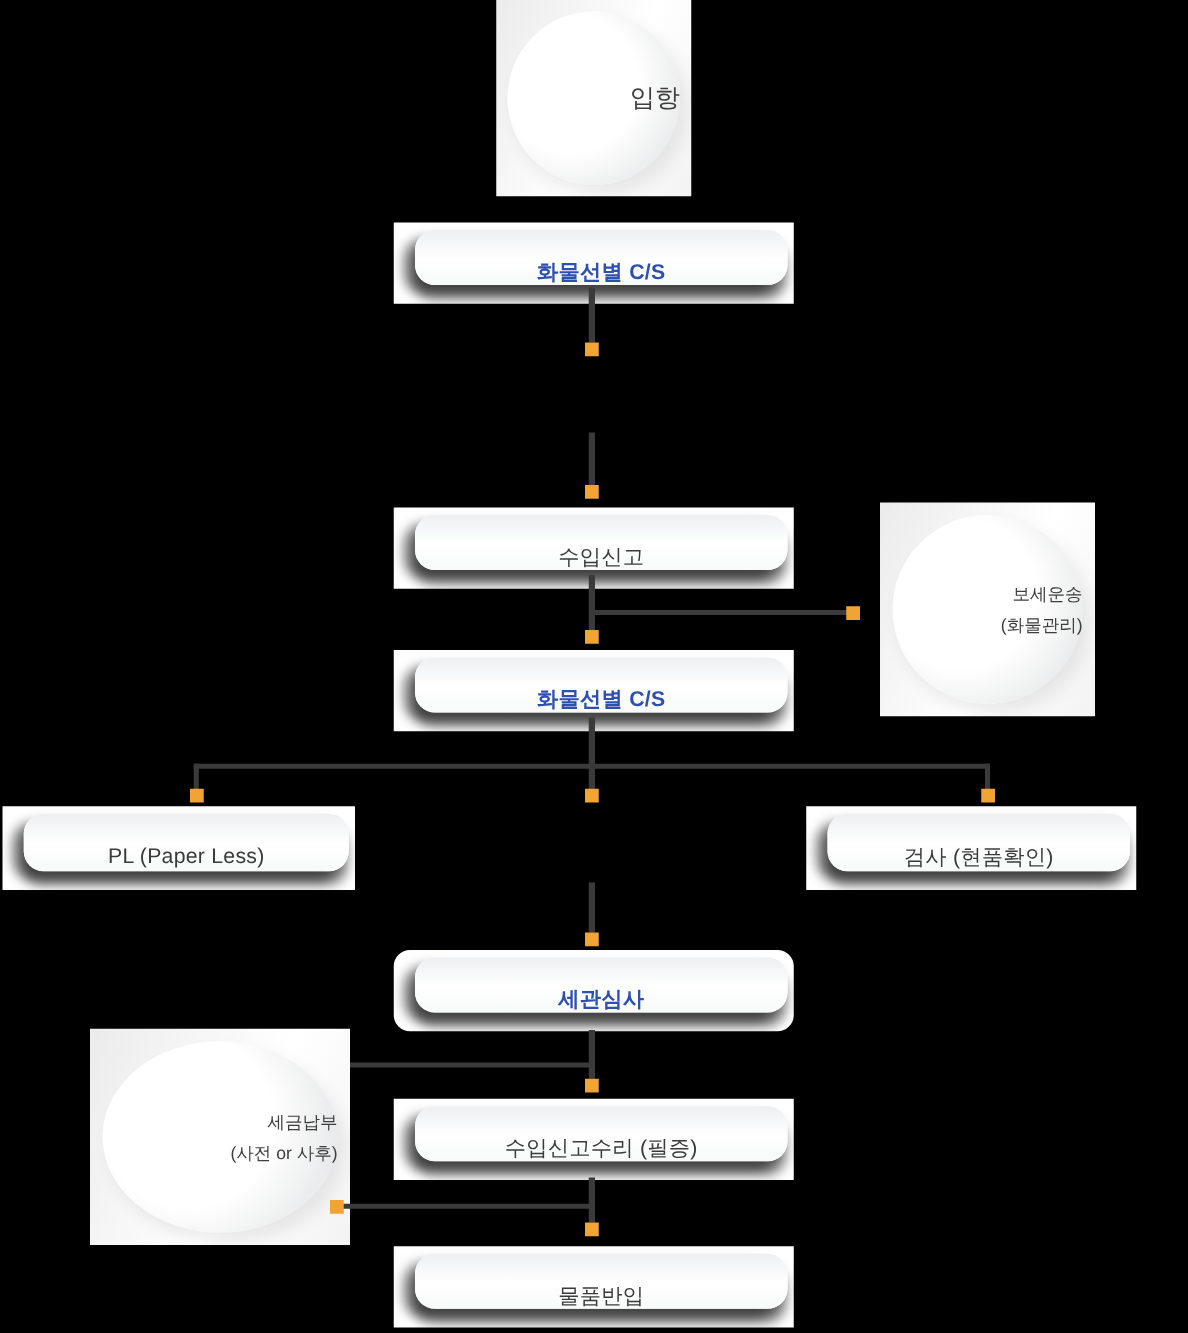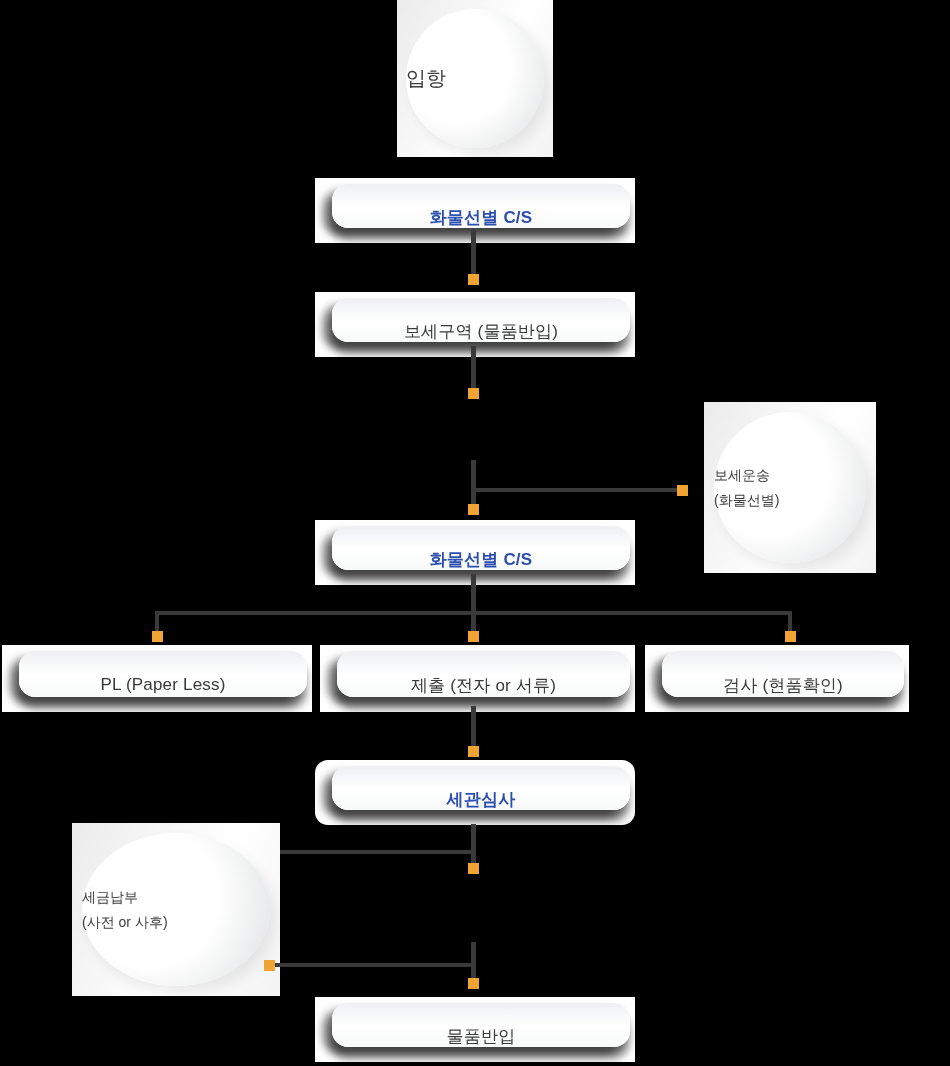--- a/index.html
+++ b/index.html
@@ -21,21 +21,21 @@
   
   .circle-card{
     position:absolute;
     background:linear-gradient(115deg,#ebebeb 0%,#ffffff 58%,#f3f3f3 100%);
   }
   .circle{
     position:absolute;left:10px;top:10px;right:10px;bottom:10px;
     border-radius:50%;
     background:radial-gradient(circle at 36% 42%,#ffffff 46%,#e9eaeb 80%,#dfe0e1 100%);
     box-shadow:6px 8px 14px rgba(0,0,0,0.08);
-    display:flex;flex-direction:column;align-items:flex-start;justify-content:center;
+    display:flex;flex-direction:column;align-items:flex-end;justify-content:center;
   }
   .circle-label{font-size:20px;color:#3d3d3d;}
   .circle-line{font-size:14px;color:#3d3d3d;line-height:25px;white-space:nowrap;}
   
   .vline{position:absolute;width:5px;background:#3a3a3a;}
   .hline{position:absolute;height:4px;background:#3a3a3a;}
   .dot{position:absolute;width:11px;height:11px;background:#f1a433;}
 </style>
 </head>
 <body>
@@ -50,64 +50,59 @@
 
   <div class="node-card" style="left:315px;top:178px;">
     <div class="node-box">
       <span class="node-label blue">화물선별 C/S</span>
     </div>
   </div>
 
   <div class="vline" style="left:471px;top:230px;height:44px;"></div>
   <div class="dot" style="left:468px;top:274px;"></div>
 
-  <div class="node-card" style="left:315px;top:292px;">
-    <div class="node-box">
-      <span class="node-label">보세구역 (물품반입)</span>
-    </div>
-  </div>
 
   <div class="vline" style="left:471px;top:346px;height:42px;"></div>
   <div class="dot" style="left:468px;top:388px;"></div>
 
+  <div class="node-card" style="left:315px;top:406px;">
+    <div class="node-box">
+      <span class="node-label">수입신고</span>
+    </div>
+  </div>
 
   <div class="vline" style="left:471px;top:460px;height:44px;"></div>
   <div class="hline" style="left:476px;top:488px;width:202px;"></div>
   <div class="dot" style="left:677px;top:485px;"></div>
   <div class="dot" style="left:468px;top:504px;"></div>
 
   <div class="circle-card" style="left:704px;top:402px;width:172px;height:171px;">
     <div class="circle">
       <span class="circle-line">보세운송</span>
-      <span class="circle-line">(화물선별)</span>
+      <span class="circle-line">(화물관리)</span>
     </div>
   </div>
 
   <div class="node-card" style="left:315px;top:520px;">
     <div class="node-box">
       <span class="node-label blue">화물선별 C/S</span>
     </div>
   </div>
 
   <div class="vline" style="left:471px;top:574px;height:58px;"></div>
   <div class="hline" style="left:155px;top:611px;width:637px;"></div>
   <div class="vline" style="left:155px;top:611px;height:21px;width:4px;"></div>
   <div class="vline" style="left:788px;top:611px;height:21px;width:4px;"></div>
   <div class="dot" style="left:152px;top:631px;"></div>
   <div class="dot" style="left:468px;top:631px;"></div>
   <div class="dot" style="left:785px;top:631px;"></div>
 
-  <div class="node-card" style="left:2px;top:645px;width:310px;height:67px;">
+  <div class="node-card" style="left:2px;top:645px;width:282px;height:67px;">
     <div class="node-box">
       <span class="node-label">PL (Paper Less)</span>
-    </div>
-  </div>
-  <div class="node-card" style="left:320px;top:645px;width:315px;height:67px;">
-    <div class="node-box">
-      <span class="node-label">제출 (전자 or 서류)</span>
     </div>
   </div>
   <div class="node-card" style="left:645px;top:645px;width:264px;height:67px;">
     <div class="node-box">
       <span class="node-label">검사 (현품확인)</span>
     </div>
   </div>
 
   <div class="vline" style="left:471px;top:706px;height:40px;"></div>
   <div class="dot" style="left:468px;top:746px;"></div>
@@ -123,20 +118,25 @@
   <div class="dot" style="left:264px;top:847px;"></div>
   <div class="dot" style="left:468px;top:863px;"></div>
 
   <div class="circle-card" style="left:72px;top:823px;width:208px;height:173px;">
     <div class="circle">
       <span class="circle-line">세금납부</span>
       <span class="circle-line">(사전 or 사후)</span>
     </div>
   </div>
 
+  <div class="node-card" style="left:315px;top:879px;">
+    <div class="node-box">
+      <span class="node-label">수입신고수리 (필증)</span>
+    </div>
+  </div>
 
   <div class="vline" style="left:471px;top:942px;height:36px;"></div>
   <div class="hline" style="left:270px;top:963px;width:203px;"></div>
   <div class="dot" style="left:264px;top:960px;"></div>
   <div class="dot" style="left:468px;top:978px;"></div>
 
   <div class="node-card" style="left:315px;top:997px;">
     <div class="node-box">
       <span class="node-label">물품반입</span>
     </div>

